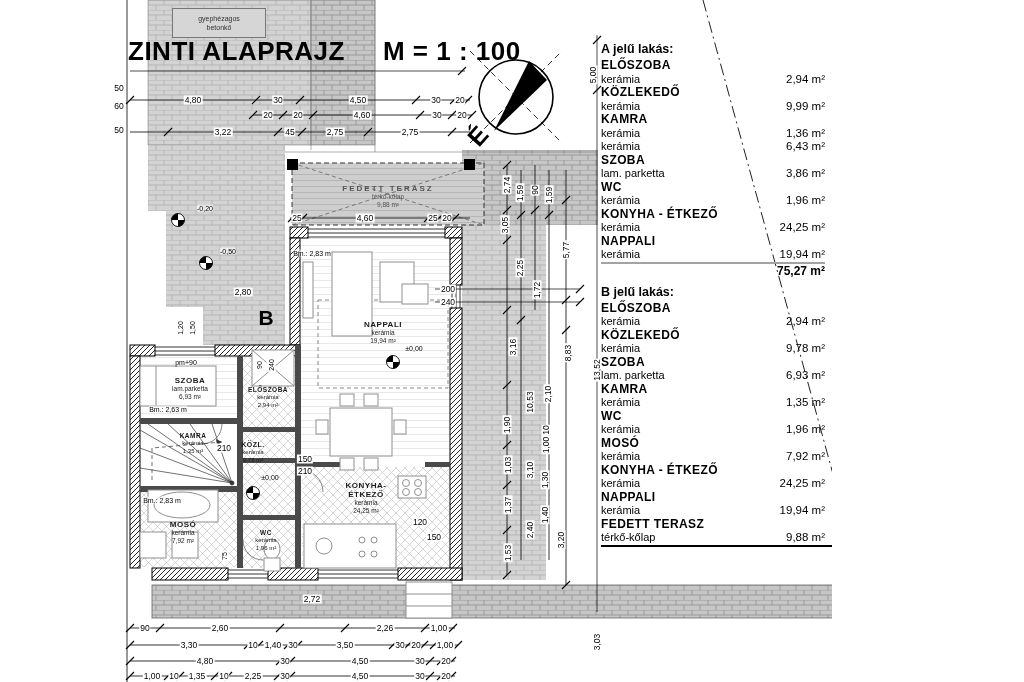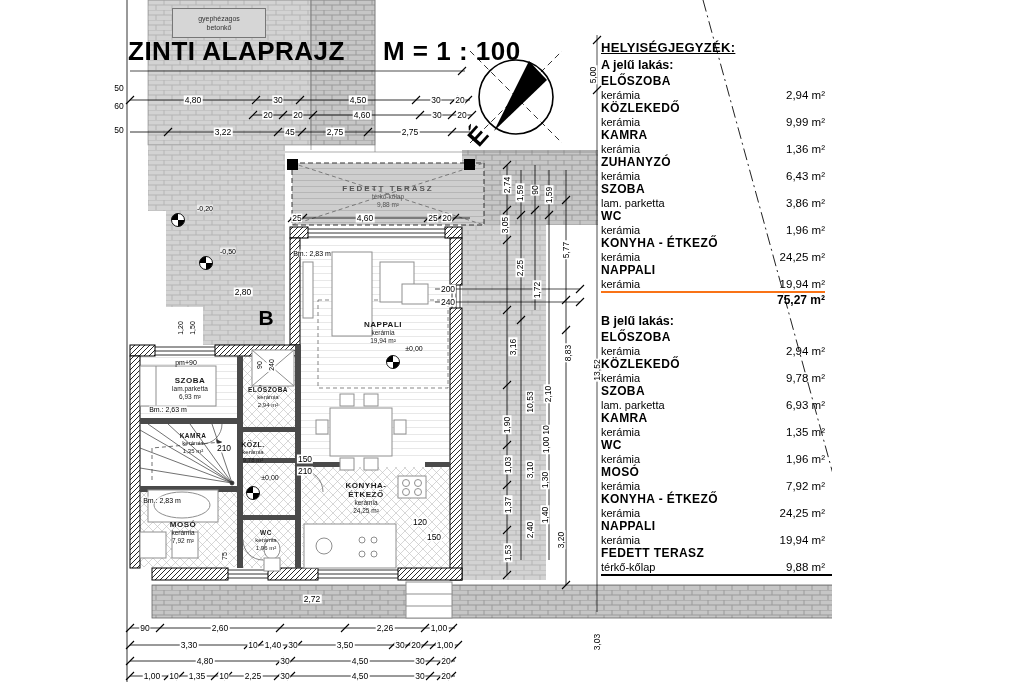--- a/index.html
+++ b/index.html
@@ -19,21 +19,21 @@
   #title{position:absolute;left:128px;top:36px;font-size:26px;font-weight:bold;letter-spacing:.5px;white-space:nowrap;}
   #title .scale{margin-left:38px;}
   #notebox{position:absolute;left:172px;top:8px;width:94px;height:30px;border:1px solid #777;
            background:#d6d6d6;text-align:center;font-size:7px;line-height:9px;padding-top:5px;box-sizing:border-box;color:#333;}
   #legend{position:absolute;left:601px;top:40px;width:224px;}
   .lg-header{font-size:13px;font-weight:bold;text-decoration:underline;letter-spacing:.3px;margin-bottom:3px;}
   .lg-sec{font-size:12.5px;font-weight:bold;margin:2px 0 3px 0;}
   .lg-name{font-size:12px;font-weight:bold;letter-spacing:.4px;line-height:13.5px;}
   .lg-mat{display:flex;justify-content:space-between;font-size:11px;line-height:13.5px;}
   .lg-val{font-size:11.5px;}
-  .lg-total{border-top:2px solid #f97316;text-align:right;font-weight:bold;font-size:12px;line-height:14px;}
+  .lg-total{border-top:2px solid #a3a3a3;text-align:right;font-weight:bold;font-size:12px;line-height:14px;}
   .lg-total.wide{margin-right:-24px;}
   .lg-item.ruled .lg-mat{border-bottom:2px solid #000;margin-right:-24px;padding-right:24px;}
   .secb{margin-top:7px;}
   #vtitle{position:absolute;left:851px;top:390px;height:292px;writing-mode:vertical-rl;
           transform:rotate(180deg);font-size:24px;letter-spacing:1px;white-space:nowrap;}
 </style>
 </head>
 <body>
 
 <div id="canvas">
@@ -446,21 +446,20 @@
 <span class="dim rot" style="left:561px;top:540px">3,20</span>
 <span class="dim rot" style="left:546px;top:445px">1,00</span>
 <span class="dim rot" style="left:546px;top:430px">10</span>
 <span class="dim rot" style="left:597px;top:642px">3,03</span>
 
 <span class="dim" style="left:243px;top:292px">2,80</span>
 <span class="dim rot tiny" style="left:180px;top:328px">1,20</span>
 <span class="dim rot tiny" style="left:192px;top:328px">1,50</span>
 
 <div id="legend">
-  <div class="lg-header">HELYISÉGJEGYZÉK:</div>
   <div class="lg-sec">A jelű lakás:</div>
 
   <div class="lg-item">
     <div class="lg-name">ELŐSZOBA</div>
     <div class="lg-mat">
           <span>kerámia</span>
           <span class="lg-val">2,94 m²</span>
         </div>
   </div>
   <div class="lg-item">
@@ -471,21 +470,20 @@
         </div>
   </div>
   <div class="lg-item">
     <div class="lg-name">KAMRA</div>
     <div class="lg-mat">
           <span>kerámia</span>
           <span class="lg-val">1,36 m²</span>
         </div>
   </div>
   <div class="lg-item">
-    <div class="lg-name">ZUHANYZÓ</div>
     <div class="lg-mat">
           <span>kerámia</span>
           <span class="lg-val">6,43 m²</span>
         </div>
   </div>
   <div class="lg-item">
     <div class="lg-name">SZOBA</div>
     <div class="lg-mat">
           <span>lam. parketta</span>
           <span class="lg-val">3,86 m²</span>

